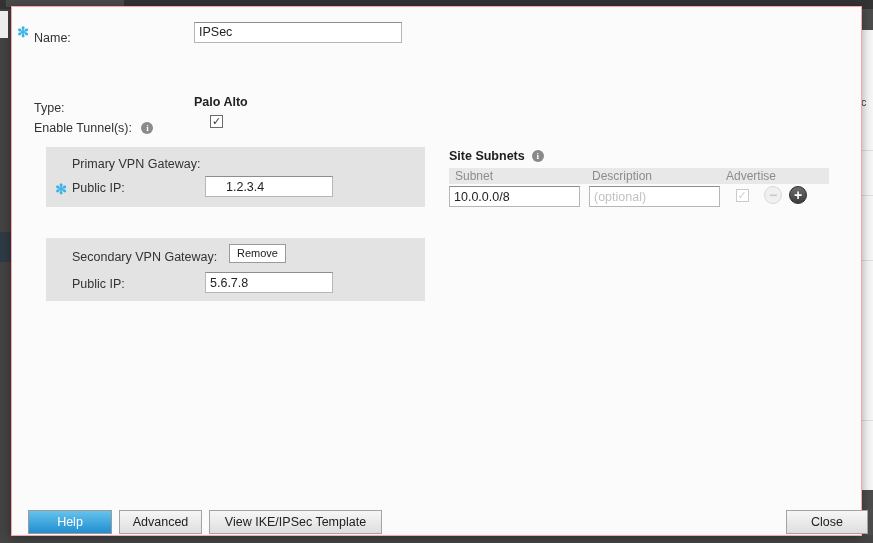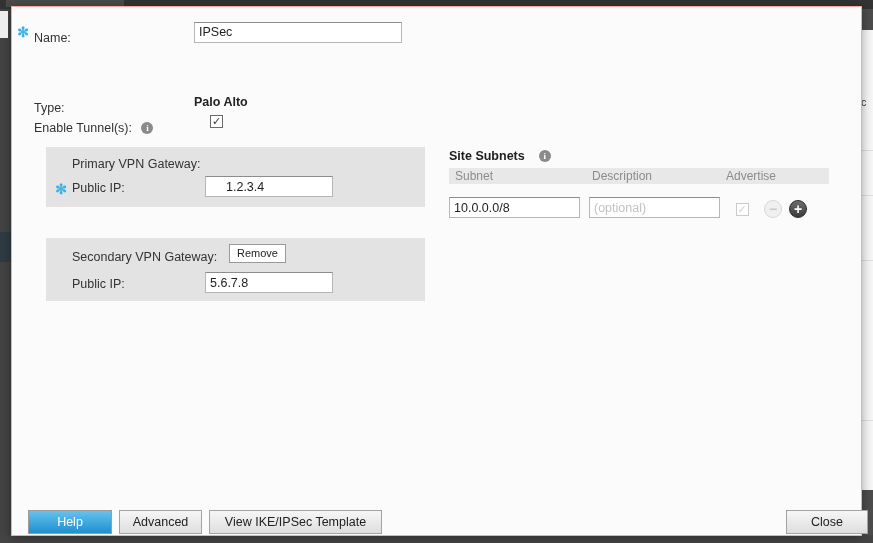--- a/index.html
+++ b/index.html
@@ -206,42 +206,42 @@
     padding: 2px 7px;
     cursor: pointer;
     line-height: 1.2;
   }
 
   
   #subnets {
     position: absolute; left: 437px; top: 142px; width: 380px;
   }
   .subnets-head {
-    display: flex; align-items: center; gap: 14px;
+    display: flex; align-items: center; gap: 7px;
     margin-bottom: 5px;
   }
   .subnets-title {
     font-size: 12.5px; font-weight: bold; color: #1d1d1d;
   }
   .tbl-header {
     display: flex; align-items: center;
     background: #e8e8e8;
     height: 16px;
   }
   .th {
     font-size: 12px; color: #8c8c8c;
     padding-left: 6px;
   }
   .th-subnet { width: 137px; flex: 0 0 137px; }
   .th-desc { width: 134px; flex: 0 0 134px; }
   .th-adv { width: 109px; flex: 0 0 109px; }
 
   .tbl-row {
-    display: flex; align-items: flex-end;
-    height: 26px; margin-top: 8px;
+    display: flex; align-items: flex-start;
+    height: 26px; margin-top: 2px;
   }
   .cell-subnet { width: 137px; flex: 0 0 137px; }
   .cell-desc { width: 134px; flex: 0 0 134px; padding-left: 3px; }
   .cell-adv {
     width: 109px; flex: 0 0 109px;
     display: flex; align-items: center;
   }
   .sub-input { width: 131px; }
   .desc-input { width: 131px; }
 

